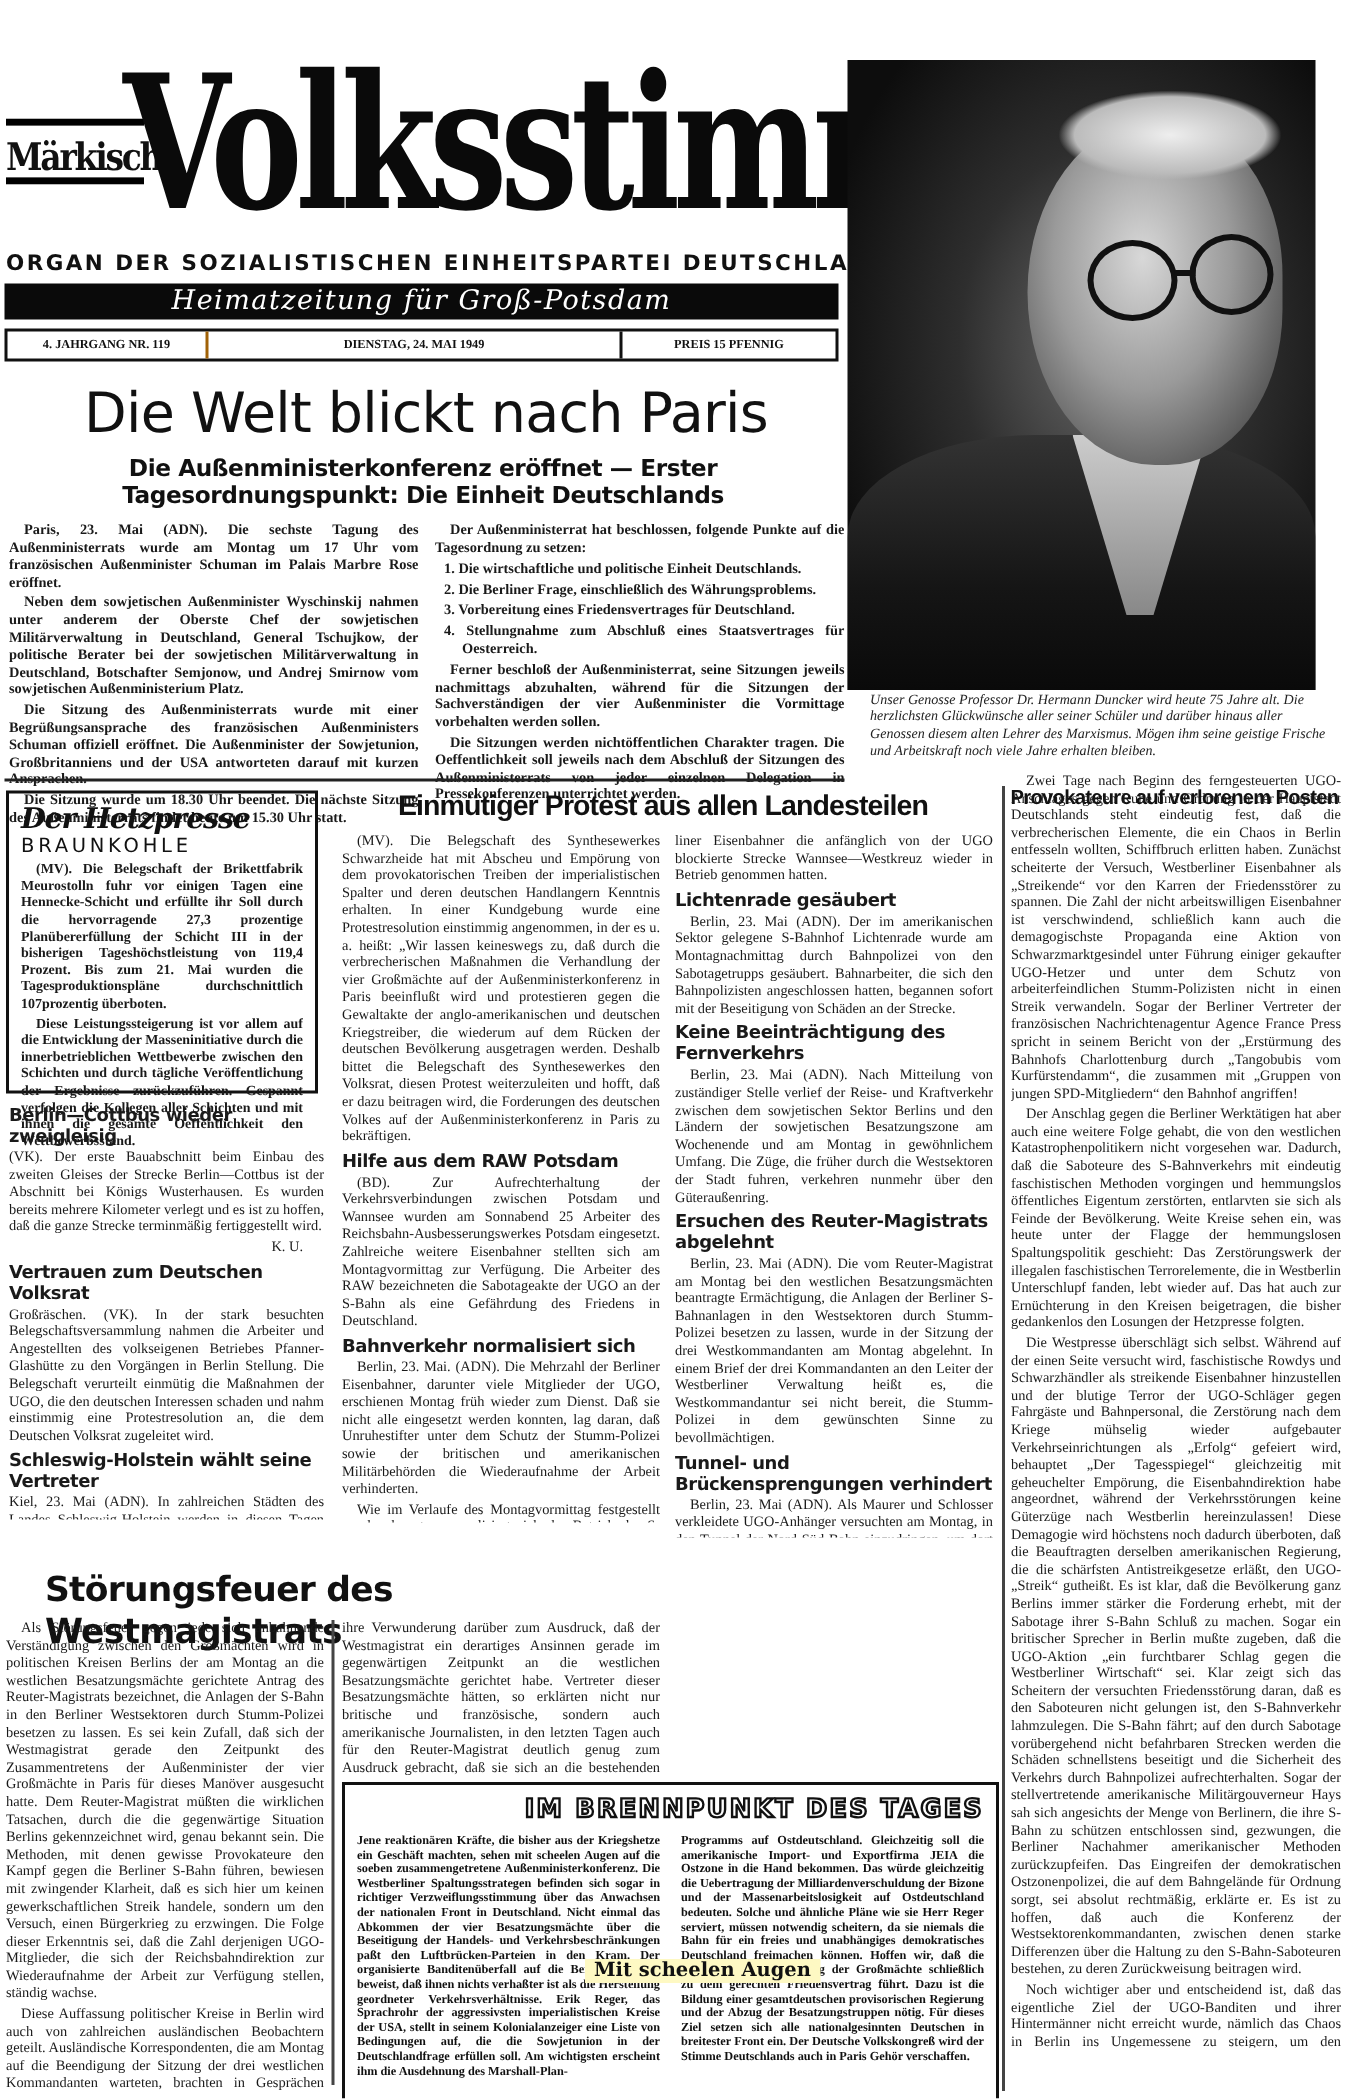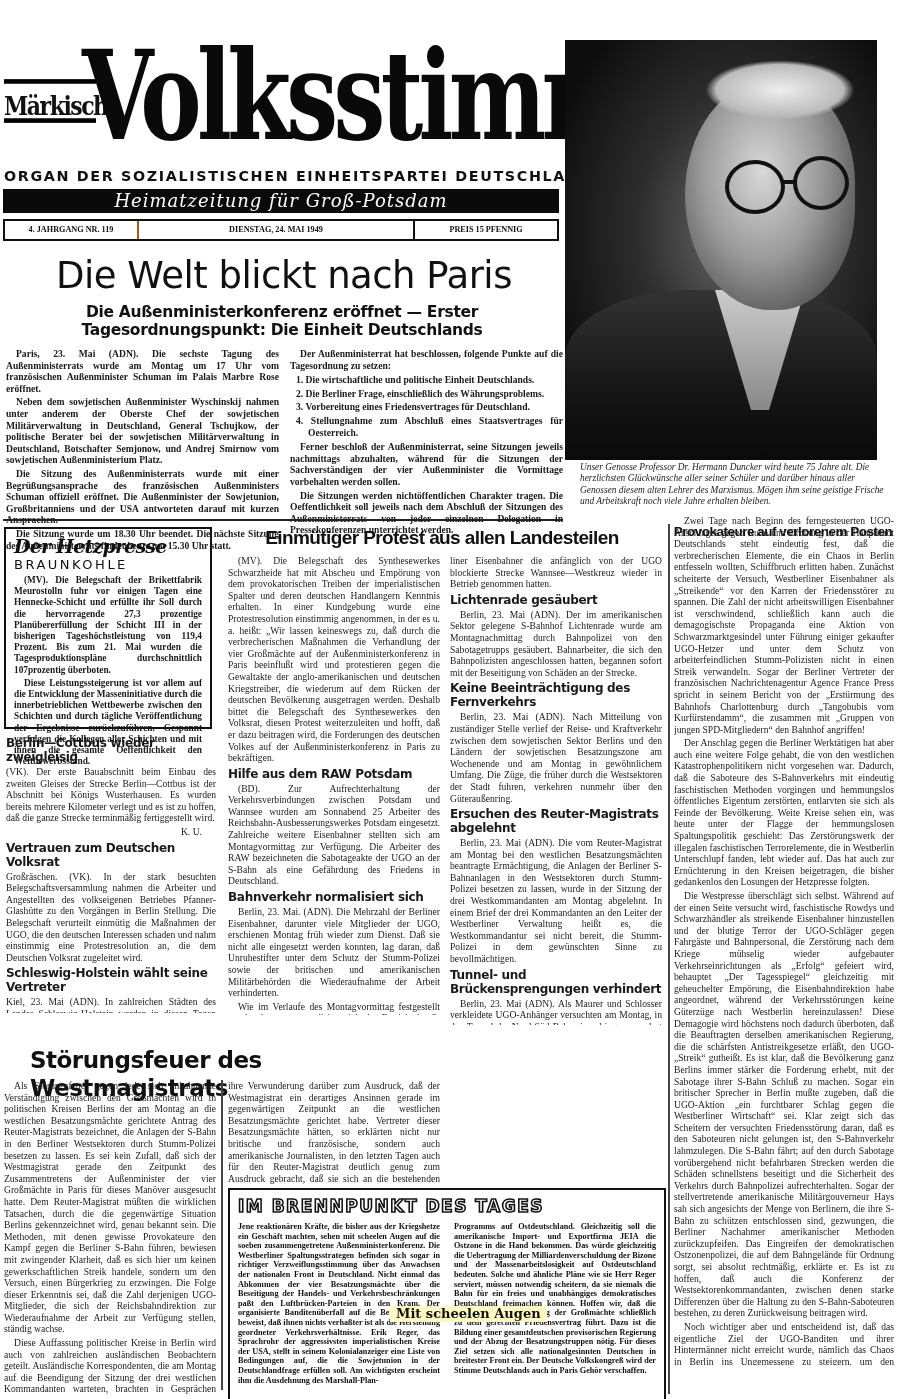--- a/index.html
+++ b/index.html
@@ -45,21 +45,21 @@
   
   .box { left: 4px; top: 527px; width: 208px; height: 202px; border: 2.5px solid #111; padding: 6px 8px; }
   .box-title { font-family: "DejaVu Serif", serif; font-style: italic; font-weight: bold; font-size: 19px; line-height: 22px; letter-spacing: -0.8px; }
   .box-sub { font-family: "DejaVu Sans", sans-serif; font-size: 13px; letter-spacing: 2.5px; line-height: 16px; margin-bottom: 2px; }
 
   .h-small { font-family: "DejaVu Sans", sans-serif; font-weight: bold; font-size: 12px; line-height: 14px; text-align: left; letter-spacing: -0.3px; margin: 3px 0 2px; }
   .h-mid { font-family: "Liberation Sans", sans-serif; font-weight: bold; font-size: 19px; line-height: 22px; letter-spacing: -0.6px; }
   .h-big { font-family: "DejaVu Sans", sans-serif; font-weight: bold; font-size: 23px; line-height: 28px; letter-spacing: -0.5px; }
 
   .brenn { left: 228px; top: 1188px; width: 438px; height: 211px; border: 2.5px solid #111; border-bottom: none; padding: 4px 8px; }
-  .brenn-title { font-family: "DejaVu Sans", sans-serif; font-weight: bold; font-size: 17px; line-height: 24px; text-align: left; letter-spacing: 1.5px; color: #fff; -webkit-text-stroke: 1.6px #111; margin-bottom: 4px; }
+  .brenn-title { font-family: "DejaVu Sans", sans-serif; font-weight: bold; font-size: 17px; line-height: 24px; text-align: right; letter-spacing: 1.5px; color: #fff; -webkit-text-stroke: 1.6px #111; margin-bottom: 4px; }
   .brenn .cols { display: flex; gap: 14px; }
   .brenn .col { width: 205px; font-weight: bold; font-size: 8.2px; line-height: 9.6px; text-align: justify; }
   .brenn .mid-title { position: absolute; left: 160px; top: 116px; background: #fef9c3; padding: 0 6px; font-family: "DejaVu Serif", serif; font-weight: bold; font-size: 13px; line-height: 16px; }
 </style>
 </head>
 <body>
 
 <div class="abs mast-maerk">Märkische</div>
 <div class="abs mast-title">Volksstimme</div>
 <div class="abs mast-organ">ORGAN DER SOZIALISTISCHEN EINHEITSPARTEI DEUTSCHLANDS</div>

